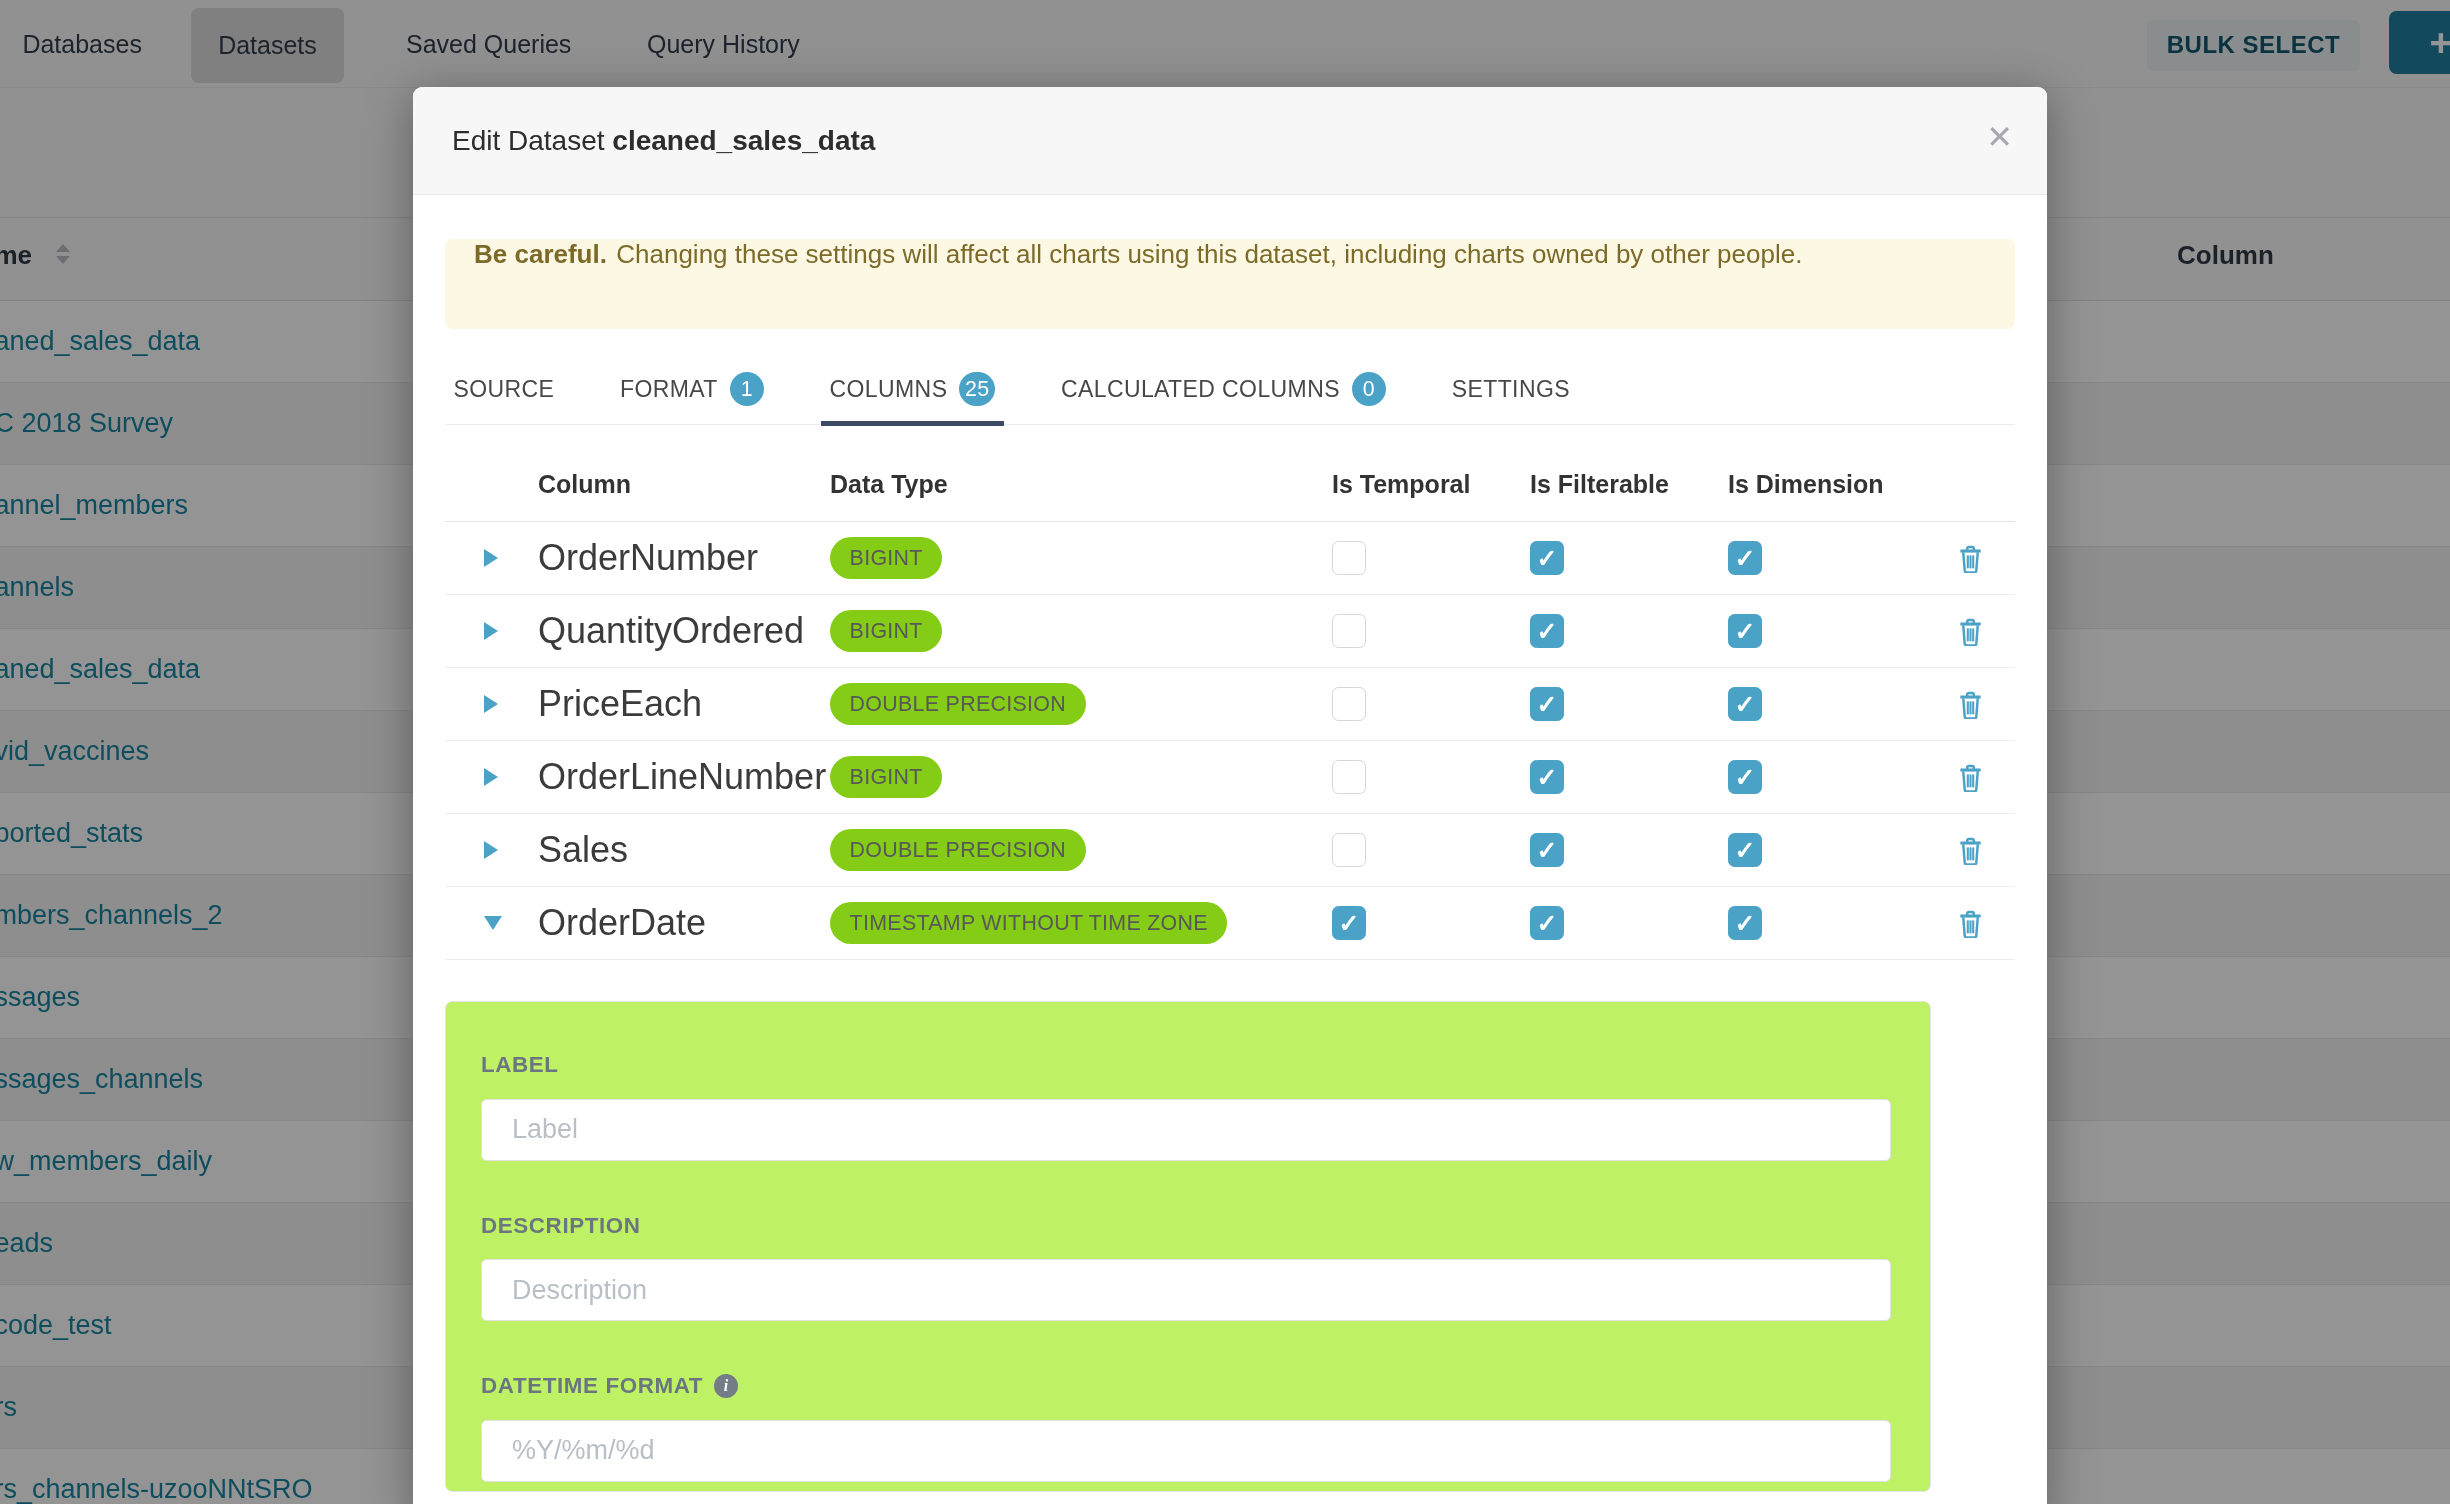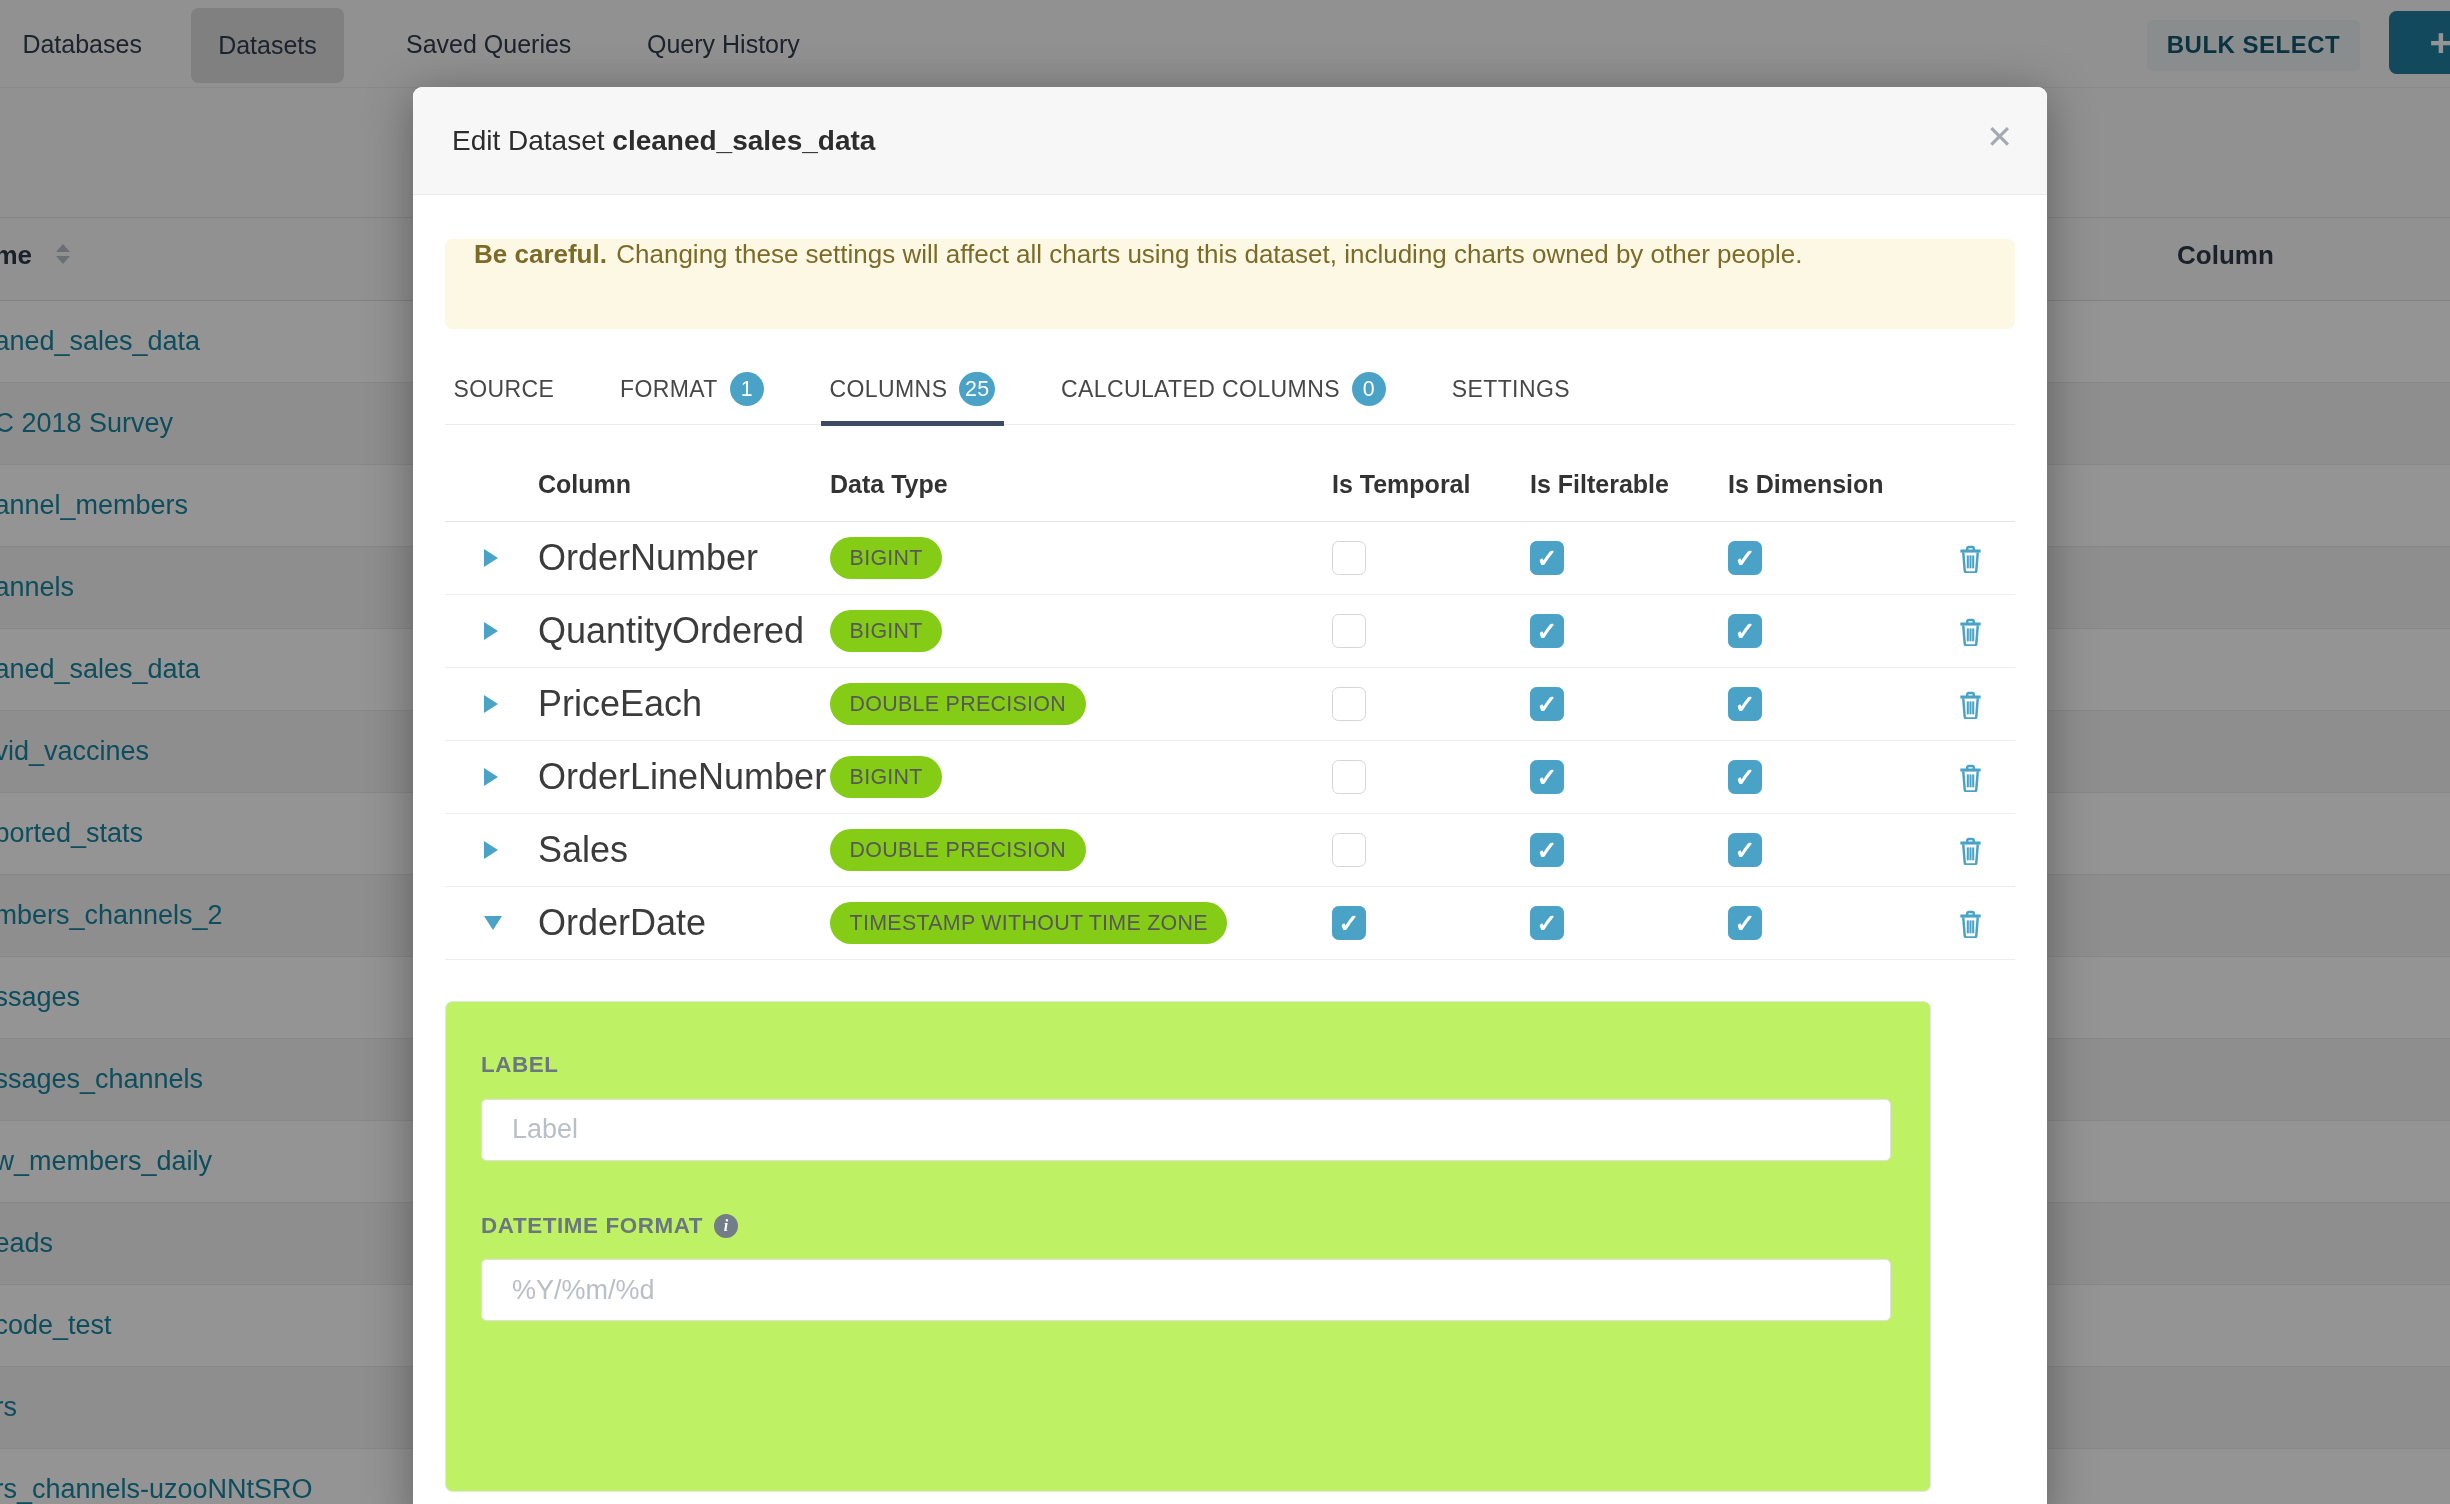--- a/index.html
+++ b/index.html
@@ -421,20 +421,26 @@
 
       <div class="exp-panel">
         <div class="f-group">
           <div class="f-label">
               <span>LABEL</span>
             </div>
           <input class="f-input" type="text" placeholder="Label" style="">
         </div>
         <div class="f-group">
           <div class="f-label">
+              <span>DESCRIPTION</span>
+            </div>
+          <input class="f-input" type="text" placeholder="Description" style="">
+        </div>
+        <div class="f-group">
+          <div class="f-label">
               <span>DATETIME FORMAT</span>
               <span class="info-icon">i</span>
             </div>
           <input class="f-input" type="text" placeholder="%Y/%m/%d" style="">
         </div>
       </div>
 
     </div>
   </div>
 </div>

